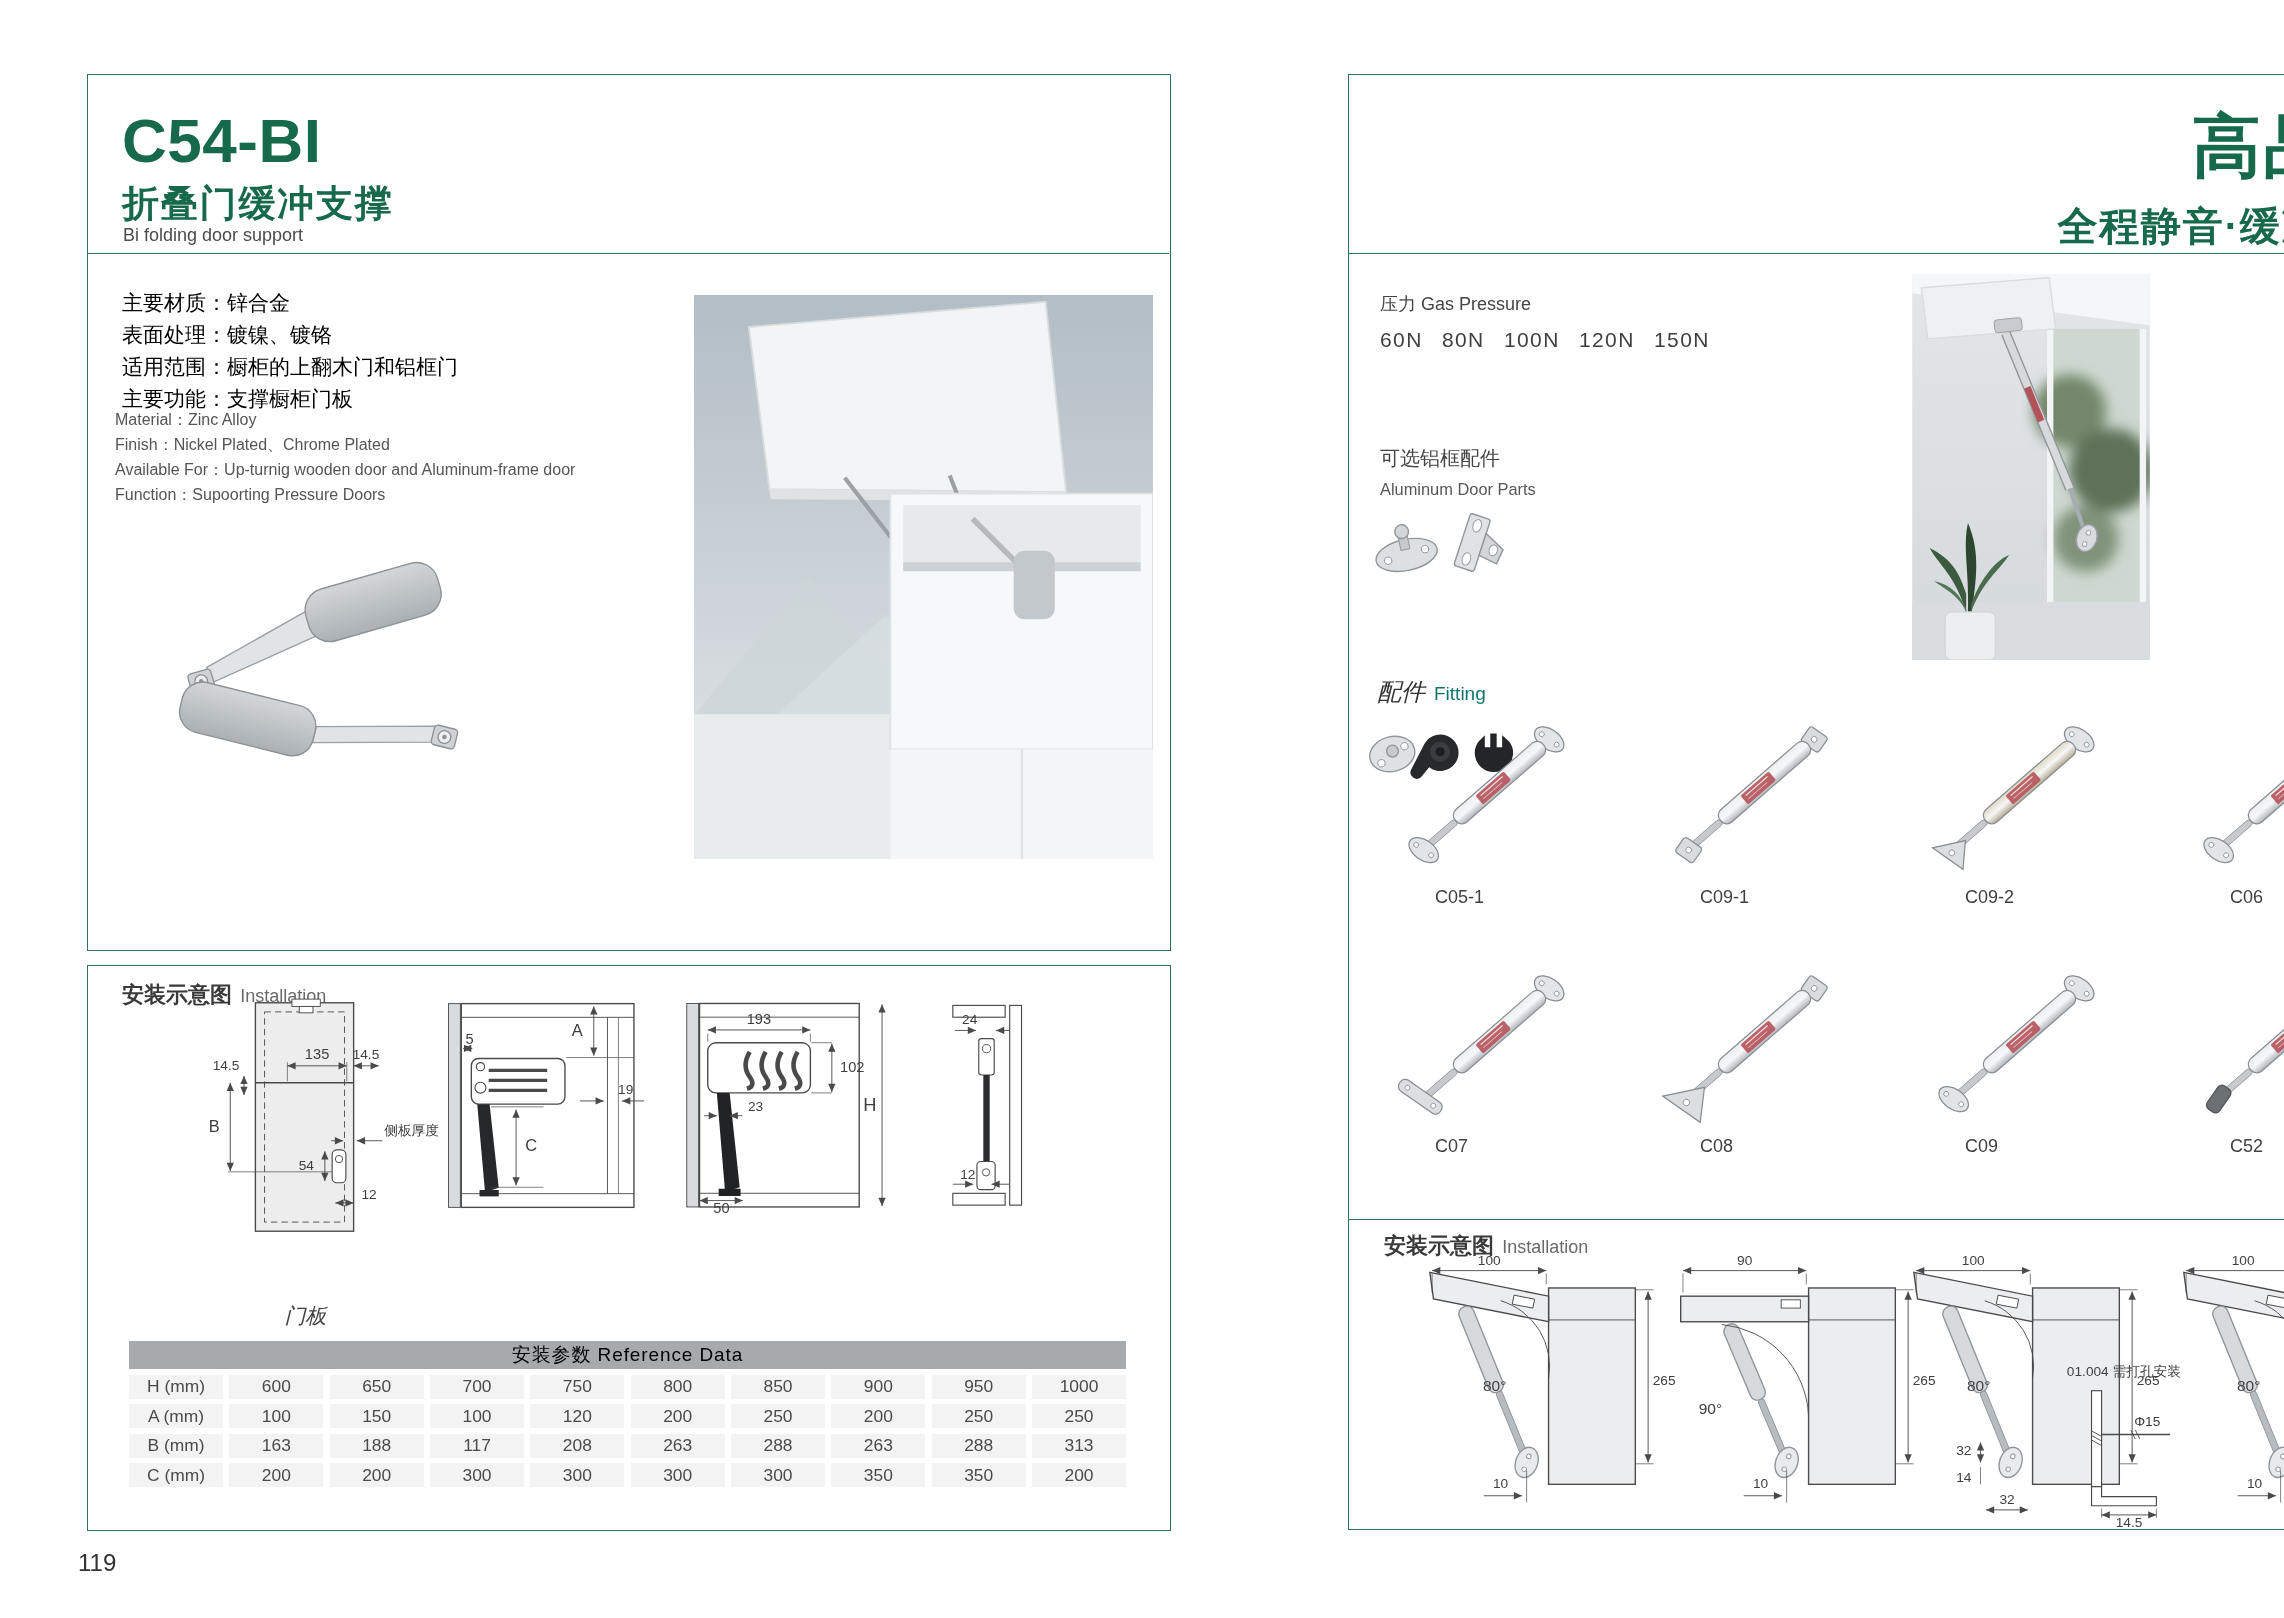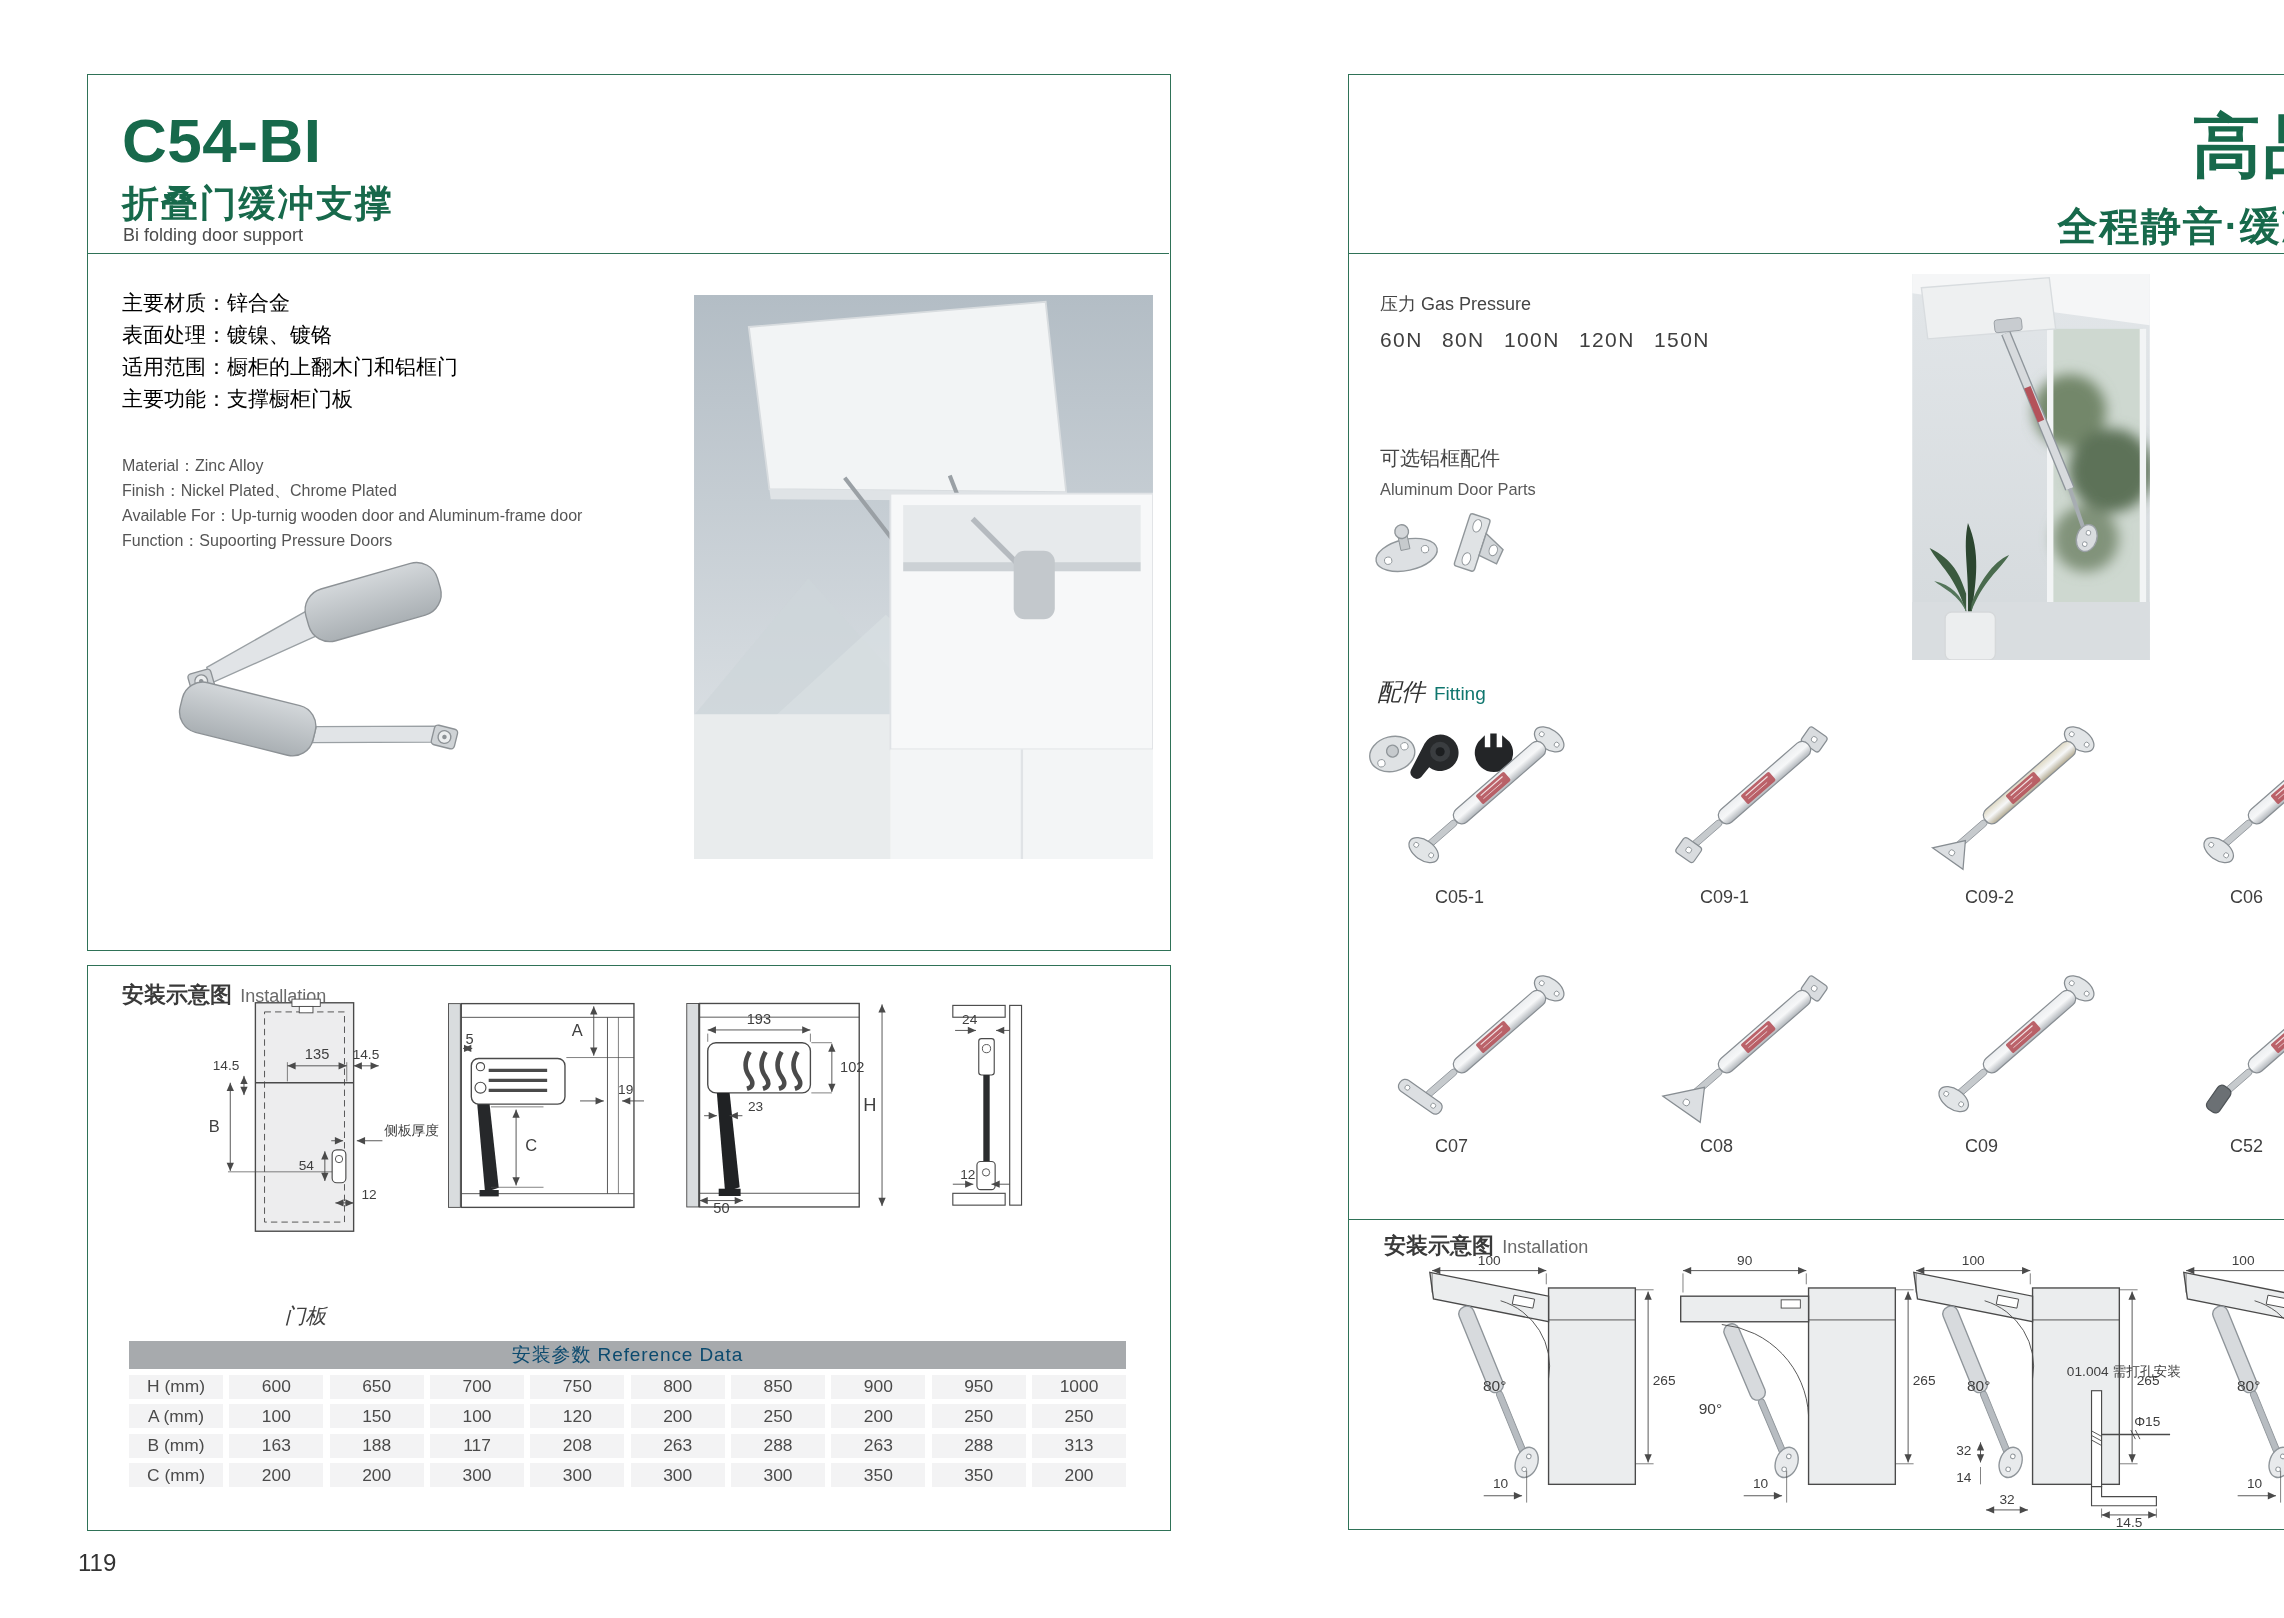--- a/index.html
+++ b/index.html
@@ -14,21 +14,21 @@
   .sub-en { font-size:18px; color:#4b4b4b; }
 
   .spec-line.cn { font-size:21px; color:#000000; line-height:32px; }
   .spec-line.en { font-size:16px; color:#555; line-height:25px; }
 
   .sect-head-cn { font-size:22px; font-weight:600; color:#3a3a3a; }
   .sect-head-en { font-size:18px; color:#6a6a6a; margin-left:8.2px; }
 
   .door-label { font-size:21px; color:#3f3f3f; text-align:center; }
 
-  .rt-header { height:28px; background:var(--table-header-bg,#a7aaad); color:#0c4a6e;
+  .rt-header { height:28px; background:var(--table-header-bg,#a7aaad); color:#000000;
     font-size:19px; display:flex; align-items:center; justify-content:center; letter-spacing:0.9px; }
   .rt-row { display:grid; grid-template-columns:94px repeat(9,1fr); column-gap:6.4px; margin-top:5.5px; }
   .rt-cell { height:24px; background:var(--table-cell-bg,#f3f3f4); color:#4a4a4a; font-size:17.4px;
     display:flex; align-items:center; justify-content:center; }
 
   .r-title-cn { font-size:69px; font-weight:800; color:var(--brand-green,#17694b); letter-spacing:2.7px; }
   .r-sub-cn { font-size:40px; font-weight:600; color:var(--brand-green,#17694b); letter-spacing:1.8px; margin-top:6.4px; }
   .r-sub-en { font-size:19px; color:#555; margin-top:11px; }
 
   .pressure-label { font-size:18px; color:#454545; }
@@ -58,21 +58,21 @@
   <div class="abs sub-cn" style="left:122px;top:179px;">折叠门缓冲支撑</div>
   <div class="abs sub-en" style="left:123px;top:225px;">Bi folding door support</div>
   <div class="hr-green" style="left:88px;top:253px;width:1081px;"></div>
 
   <div class="abs" style="left:122px;top:287px;" id="specs-cn">
       <div class="spec-line cn">主要材质：锌合金</div>
       <div class="spec-line cn">表面处理：镀镍、镀铬</div>
       <div class="spec-line cn">适用范围：橱柜的上翻木门和铝框门</div>
       <div class="spec-line cn">主要功能：支撑橱柜门板</div>
     </div>
-  <div class="abs" style="left:122px;top:407px;margin-top:46px;" id="specs-en">
+  <div class="abs" style="left:115px;top:407px;" id="specs-en">
       <div class="spec-line en">Material：Zinc Alloy</div>
       <div class="spec-line en">Finish：Nickel Plated、Chrome Plated</div>
       <div class="spec-line en">Available For：Up-turnig wooden door and Aluminum-frame door</div>
       <div class="spec-line en">Function：Supoorting Pressure Doors</div>
     </div>
 
   <div class="abs" style="left:123px;top:525px;">
     <svg width="439" height="292" viewBox="0 0 960 640">
       <defs>
         <linearGradient id="armg" x1="0" y1="0" x2="0" y2="1">

